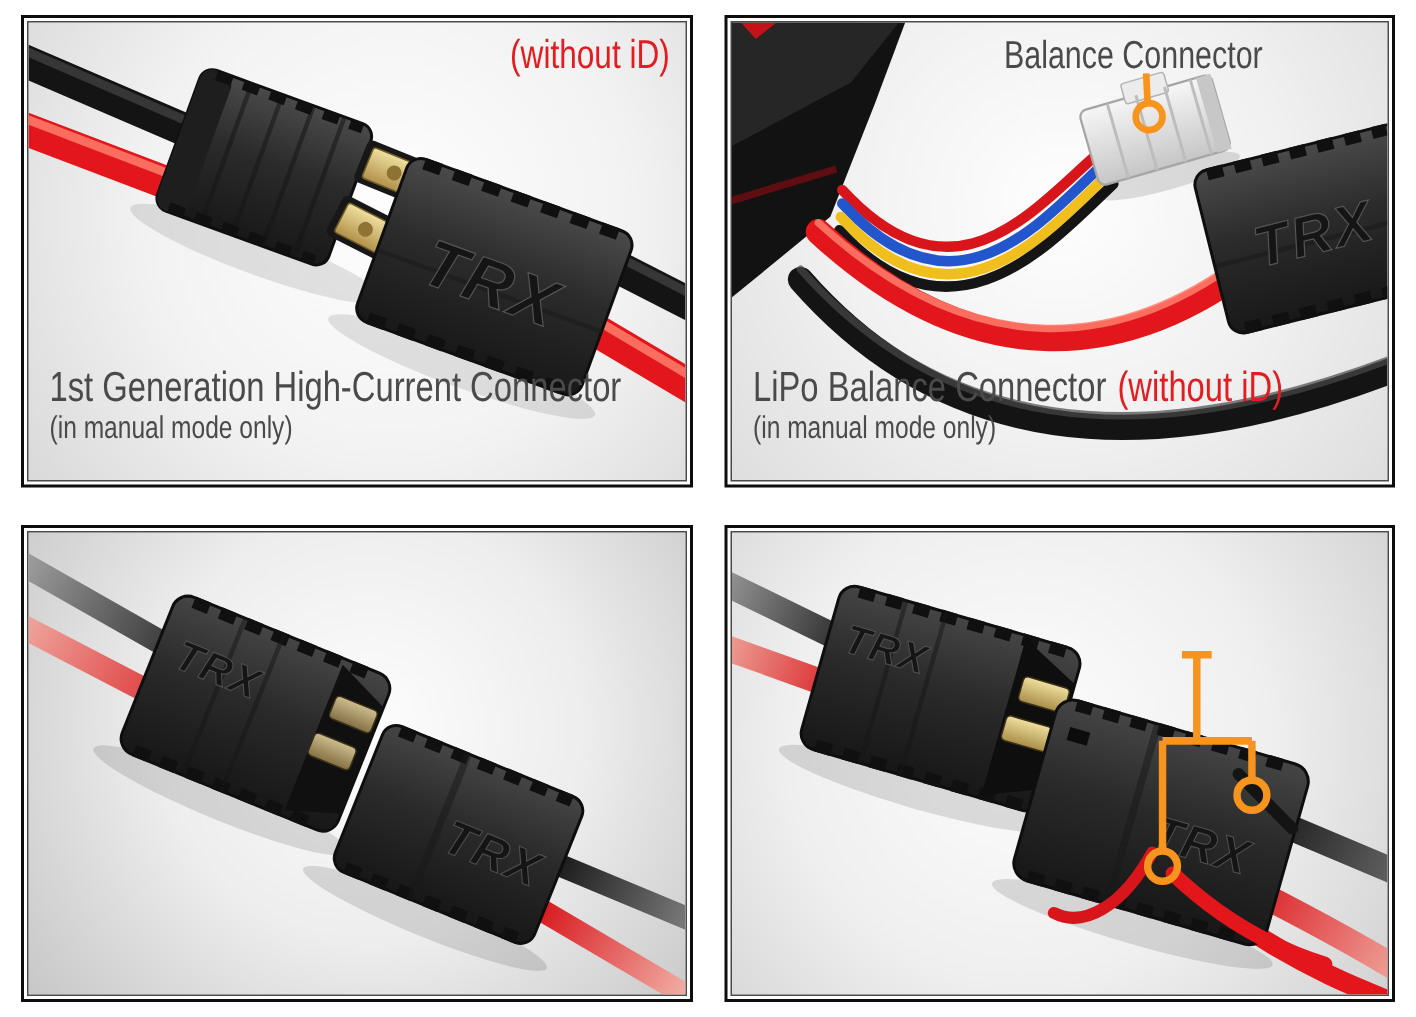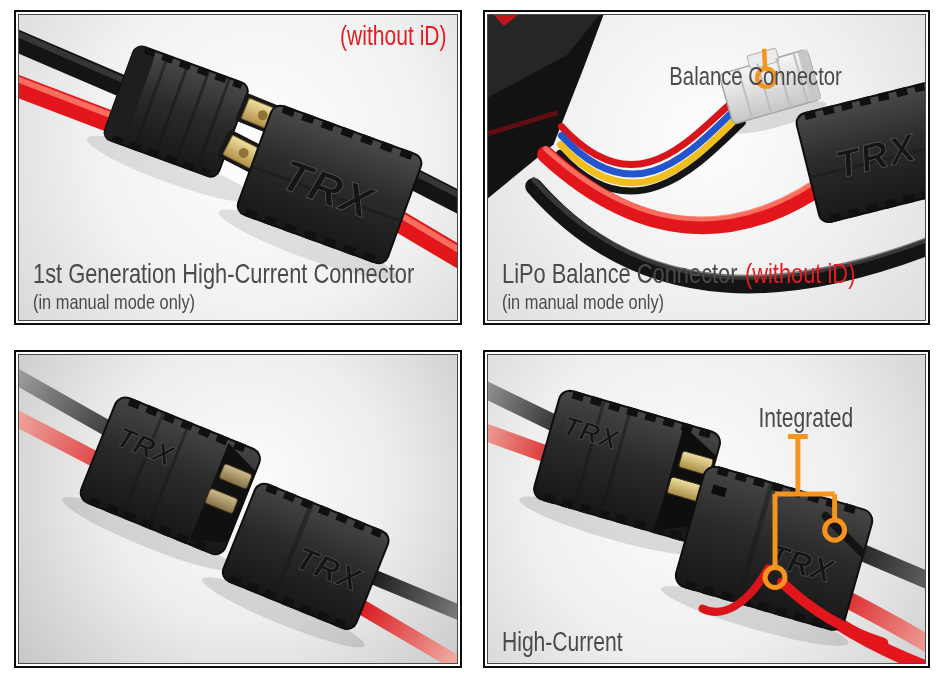--- a/index.html
+++ b/index.html
@@ -9,28 +9,28 @@
   .panel{border:2px solid #0d0d0d;background:#ffffff;padding:2px;box-sizing:border-box;}
   .inner{position:relative;width:100%;height:100%;border:1px solid #4a4a4a;box-sizing:border-box;overflow:hidden;}
   .bg1{background:radial-gradient(circle at 55% 42%,#fefefe 0%,#f2f2f2 55%,#d9d9d9 100%);}
   .bg2{background:radial-gradient(circle at 50% 40%,#fefefe 0%,#f0f0f0 55%,#dedede 100%);}
   .bg3{background:radial-gradient(circle at 52% 42%,#fdfdfd 0%,#ededed 50%,#c7c7c7 100%);}
   .bg4{background:radial-gradient(circle at 45% 45%,#fdfdfd 0%,#efefef 55%,#d2d2d2 100%);}
   svg.art{position:absolute;left:0;top:0;width:100%;height:100%;}
   .cond{display:inline-block;transform:scaleX(.78);transform-origin:0 50%;white-space:nowrap;}
   .cond-c{display:inline-block;transform:scaleX(.78);transform-origin:50% 50%;white-space:nowrap;}
   .cond-r{display:inline-block;transform:scaleX(.78);transform-origin:100% 50%;white-space:nowrap;}
-  .caption{position:absolute;left:14px;bottom:6px;color:#4a4a4a;}
+  .caption{position:absolute;left:14px;bottom:22px;color:#4a4a4a;}
   .title-line{font-size:28px;line-height:33px;}
   .sub-line{font-size:21px;line-height:24px;}
   .badge{position:absolute;right:10px;top:6px;font-size:27px;color:#e41c20;text-align:right;}
   .red{color:#e41c20;}
   .blue{color:#1e3cd8;}
   .gap{margin-left:.34em;}
-  .callout{position:absolute;color:#4a4a4a;text-align:center;margin-top:40px;}
+  .callout{position:absolute;color:#4a4a4a;text-align:center;}
   .callout-balance{left:148px;top:6px;width:240px;font-size:26px;}
   .callout-integrated{left:223px;top:8px;width:190px;font-size:27px;line-height:30px;}
   .caption4{position:absolute;left:14px;bottom:5px;color:#4a4a4a;font-size:27px;line-height:31px;}
 </style>
 </head>
 <body>
 
 <div class="grid">
 
   <div class="panel">
@@ -314,23 +314,19 @@
           <line x1="302" y1="81" x2="322" y2="81"></line>
           <line x1="312" y1="81" x2="312" y2="138"></line>
           <line x1="289" y1="138" x2="349" y2="138"></line>
           <line x1="289" y1="138" x2="289" y2="211"></line>
           <line x1="349" y1="138" x2="349" y2="163"></line>
           <circle cx="289" cy="221" r="10"></circle>
           <circle cx="349" cy="174" r="10"></circle>
         </g>
       </svg>
       <div class="callout callout-integrated">
-        <div><span class="cond-c">Integrated</span></div>
       </div>
       <div class="caption4">
-        <div>
-          <span class="cond">High-Current</span>
-        </div>
       </div>
     </div>
   </div>
 
 </div>
 
 </body></html>

